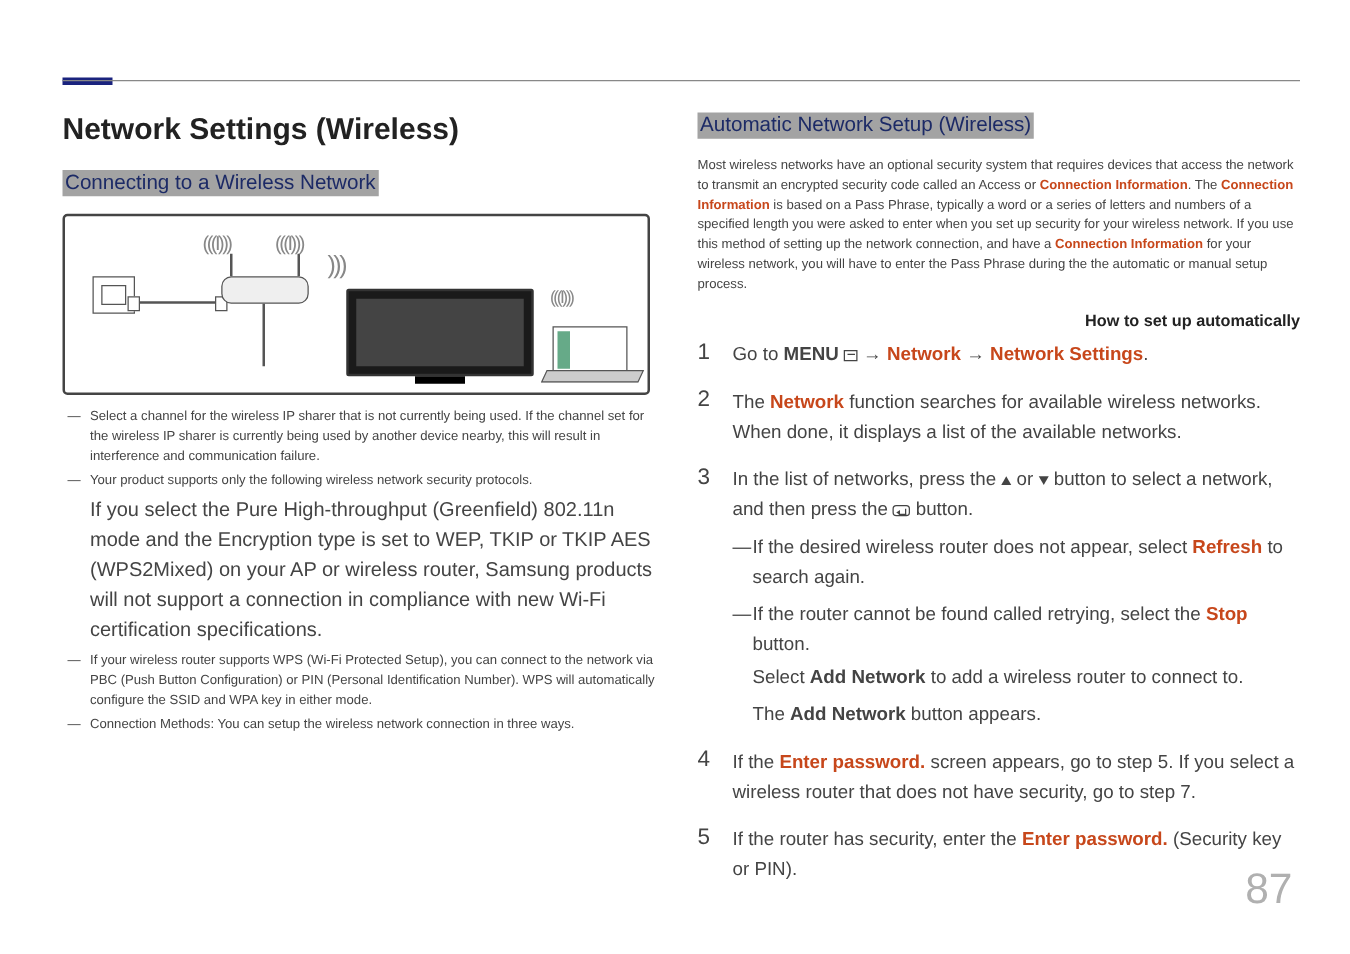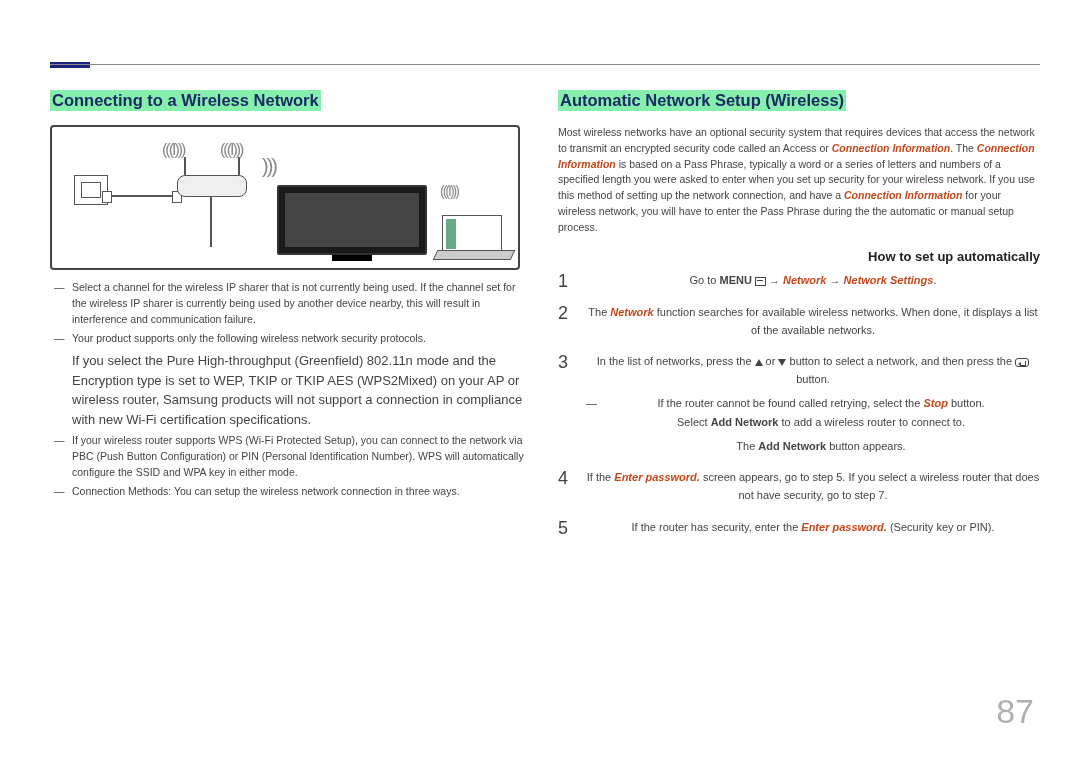--- a/index.html
+++ b/index.html
@@ -41,23 +41,23 @@
   .col-right { max-width: 490px; }
   h1 {
     font-size: 24px;
     font-weight: 600;
     color: #222;
     margin-bottom: 18px;
   }
   h2.hilite {
     display: inline-block;
     font-size: 16.5px;
-    font-weight: 700;
+    font-weight: 400;
     color: #1c2a66;
-    background: #86efac;
+    background: #a3a3a3;
     padding: 1px 2px;
     margin-bottom: 14px;
   }
   h3.sub {
     font-size: 13px;
     font-weight: 700;
     color: #222;
     margin: 14px 0 8px;
     text-align: right;
   }
@@ -98,27 +98,27 @@
   }
   .note { margin-bottom: 6px; }
   .bullets { margin-left: 4px; }
   .bullet { position: relative; padding-left: 18px; margin-bottom: 4px; }
   .bullet::before {
     content: "―";
     position: absolute;
     left: 0; top: 0;
     color: #444;
   }
-  .sub-body { font-size: 13px; line-height:1.5; color:#444; padding-left:18px; margin-bottom:4px; }
-  .orange { color: #c7471b; font-weight: 600; font-style: italic; }
+  .sub-body { font-size: 16px; line-height:1.5; color:#444; padding-left:18px; margin-bottom:4px; }
+  .orange { color: #c7471b; font-weight: 600; }
   .bold { font-weight: 700; }
   .steps { margin-top: 6px; }
   .step { display: flex; gap: 14px; margin-bottom: 14px; }
   .step-num { font-size: 18px; color: #444; min-width: 14px; line-height:1; }
-  .step-body { font-size: 11px; line-height: 1.6; color:#444; flex:1;text-align:center; }
+  .step-body { font-size: 15px; line-height: 1.6; color:#444; flex:1; }
   .step-sub { position:relative; padding-left:16px; margin-top:6px; }
   .step-sub::before { content:"―"; position:absolute; left:0; top:0; }
   .icon-box { display:inline-block; width:11px; height:9px; border:1px solid #444; vertical-align:middle; position:relative; }
   .icon-box::before { content:""; position:absolute; top:2px; left:1.5px; right:1.5px; height:1px; background:#444; }
   .icon-tri { display:inline-block; width:0; height:0; vertical-align:middle; }
   .up { border-left:4.5px solid transparent; border-right:4.5px solid transparent; border-bottom:7px solid #444; }
   .down { border-left:4.5px solid transparent; border-right:4.5px solid transparent; border-top:7px solid #444; }
   .icon-enter { display:inline-block; width:14px; height:9px; border:1px solid #444; border-radius:3px; position:relative; vertical-align:middle; }
   .icon-enter::before { content:""; position:absolute; top:3px; left:2px; width:0; height:0; border-top:2px solid transparent; border-bottom:2px solid transparent; border-right:3px solid #444; }
   .icon-enter::after { content:""; position:absolute; top:2px; right:2px; width:5px; height:4px; border-right:1px solid #444; border-bottom:1px solid #444; }
@@ -133,20 +133,21 @@
 </style>
 </head>
 <body>
 
 <div class="topbar"></div>
 <div class="toprule"></div>
 
 <div class="page">
 
   <div class="col col-left">
+    <h1>Network Settings (Wireless)</h1>
     <h2 class="hilite">Connecting to a Wireless Network</h2>
 
     <div class="diagram">
       <div class="diag-jack"></div>
       <div class="diag-cable1"></div>
       <div class="diag-ant1"></div>
       <div class="diag-ant2"></div>
       <div class="wave w1">(((I)))</div>
       <div class="wave w2">(((I)))</div>
       <div class="diag-router"></div>
@@ -195,20 +196,21 @@
         <div class="step-num">2</div>
         <div class="step-body">
           <span>The </span><span class="orange">Network</span><span> function searches for available wireless networks. When done, it displays a list of the available networks.</span>
         </div>
       </div>
 
       <div class="step">
         <div class="step-num">3</div>
         <div class="step-body">
           <span>In the list of networks, press the </span><span class="icon-tri up"></span><span> or </span><span class="icon-tri down"></span><span> button to select a network, and then press the </span><span class="icon-enter"></span><span> button.</span>
+          <div class="step-sub"><span>If the desired wireless router does not appear, select </span><span class="orange">Refresh</span><span> to search again.</span></div>
           <div class="step-sub"><span>If the router cannot be found called retrying, select the </span><span class="orange">Stop</span><span> button.</span></div>
           <div style="padding-left:16px; margin-top:2px;"><span>Select </span><span class="bold">Add Network</span><span> to add a wireless router to connect to.</span></div>
           <div style="padding-left:16px; margin-top:6px;"><span>The </span><span class="bold">Add Network</span><span> button appears.</span></div>
         </div>
       </div>
 
       <div class="step">
         <div class="step-num">4</div>
         <div class="step-body">
           <span>If the </span><span class="orange">Enter password.</span><span> screen appears, go to step 5. If you select a wireless router that does not have security, go to step 7.</span>

